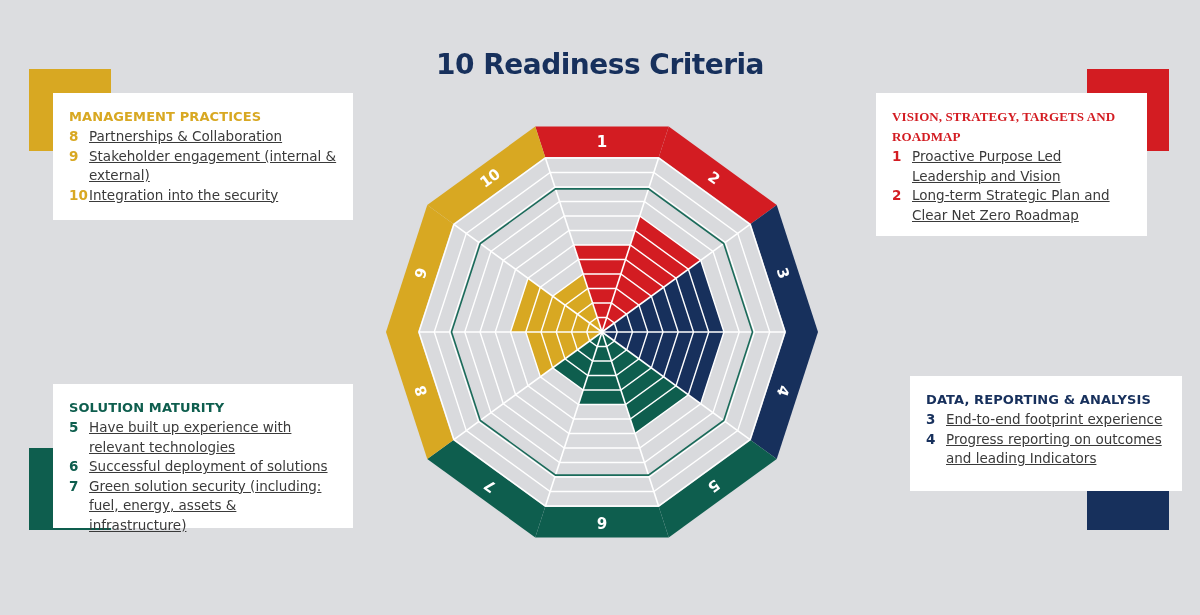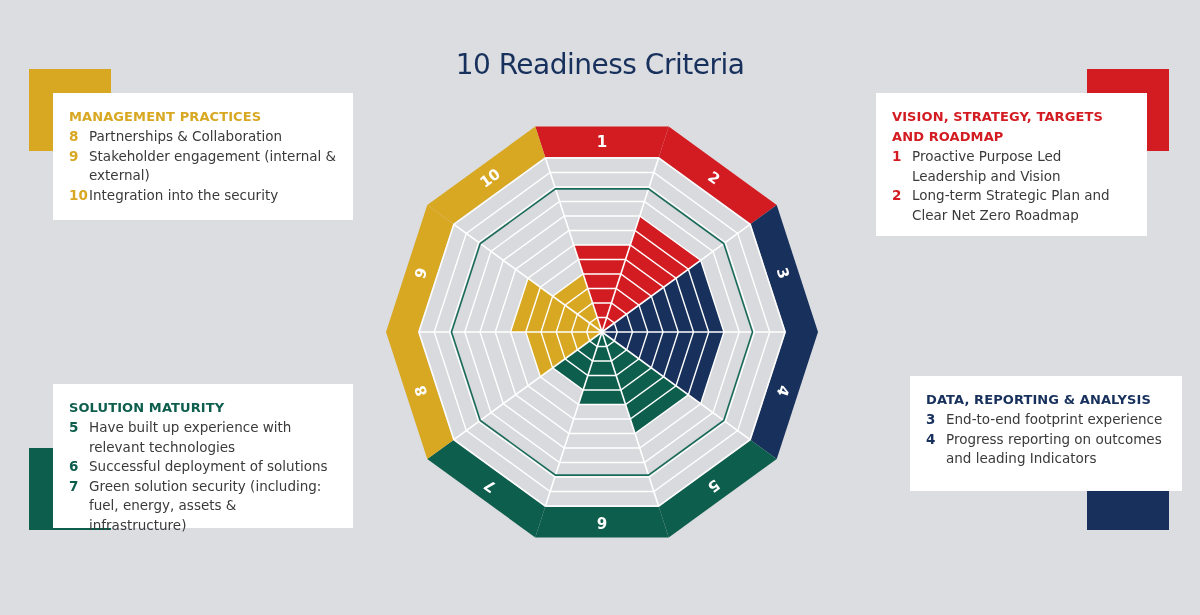--- a/index.html
+++ b/index.html
@@ -4,36 +4,36 @@
 <style>
   * { box-sizing: border-box; margin: 0; padding: 0; }
   html, body { width: 1200px; height: 615px; overflow: hidden; }
   body {
     background: #dcdde0;
     font-family: "DejaVu Sans", sans-serif;
     position: relative;
   }
   .title {
     position: absolute; left: 0; width: 1200px; top: 48px;
-    text-align: center; font-weight: normal; font-size: 28px;
+    text-align: center; font-weight: bold; font-size: 28px;
     color: #17305c; letter-spacing: -0.5px;
   }
   .corner { position: absolute; }
   .card {
     position: absolute; background: #ffffff;
     padding: 14px 16px 4px 16px;
     font-size: 13.5px; color: #3a3a3a; line-height: 19.5px;
   }
   .card-head {
     font-weight: bold; font-size: 13px; line-height: 20px;
     letter-spacing: 0.1px; margin-bottom: 0;
   }
   .item { display: flex; }
   .num { font-weight: bold; width: 20px; flex: 0 0 20px; }
-  .txt { flex: 1; }
+  .txt { flex: 1; text-decoration: underline; }
   #radar { position: absolute; left: 0; top: 0; }
 </style>
 </head>
 <body>
 
 <div class="title">10 Readiness Criteria</div>
 
 <div class="corner" style="left:29px;top:69px;width:82px;height:82px;background:#d8a822;"></div>
 <div class="corner" style="left:1087px;top:69px;width:82px;height:82px;background:#d31c22;"></div>
 <div class="corner" style="left:29px;top:448px;width:82px;height:82px;background:#0e5e4e;"></div>
@@ -49,21 +49,21 @@
     <span class="num" style="color:#d8a822;">9</span>
     <span class="txt">Stakeholder engagement (internal &amp; external)</span>
   </div>
   <div class="item">
     <span class="num" style="color:#d8a822;">10</span>
     <span class="txt">Integration into the security</span>
   </div>
 </div>
 
 <div class="card" style="left:876px;top:93px;width:271px;height:143px;">
-  <div class="card-head" style="color:#d31c22;">VISION, STRATEGY, TARGETS AND ROADMAP</div>
+  <div class="card-head" style="color:#d31c22;font-family:Liberation Serif, serif;">VISION, STRATEGY, TARGETS AND ROADMAP</div>
   <div class="item">
     <span class="num" style="color:#d31c22;">1</span>
     <span class="txt">Proactive Purpose Led Leadership and Vision</span>
   </div>
   <div class="item">
     <span class="num" style="color:#d31c22;">2</span>
     <span class="txt">Long-term Strategic Plan and Clear Net Zero Roadmap</span>
   </div>
 </div>
 

